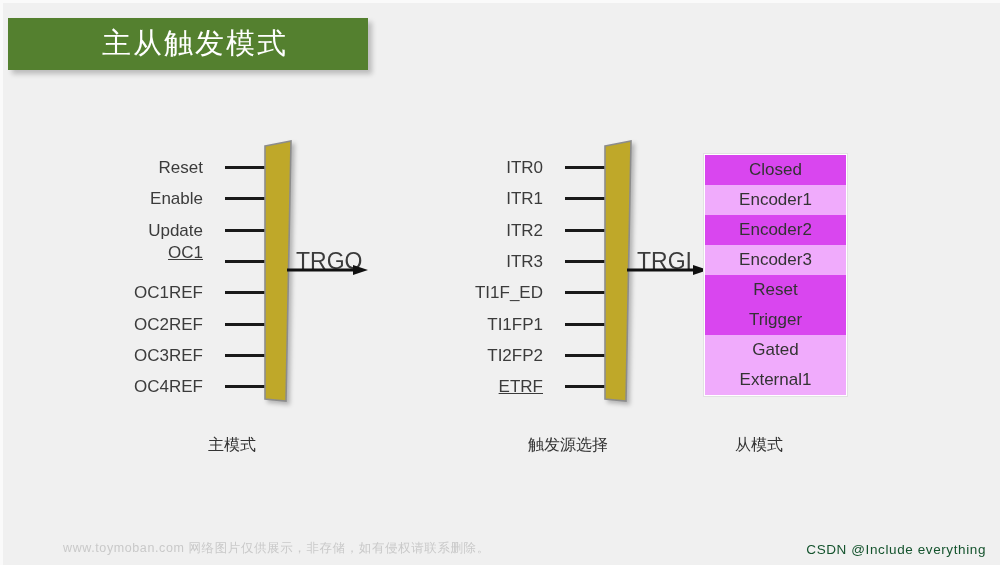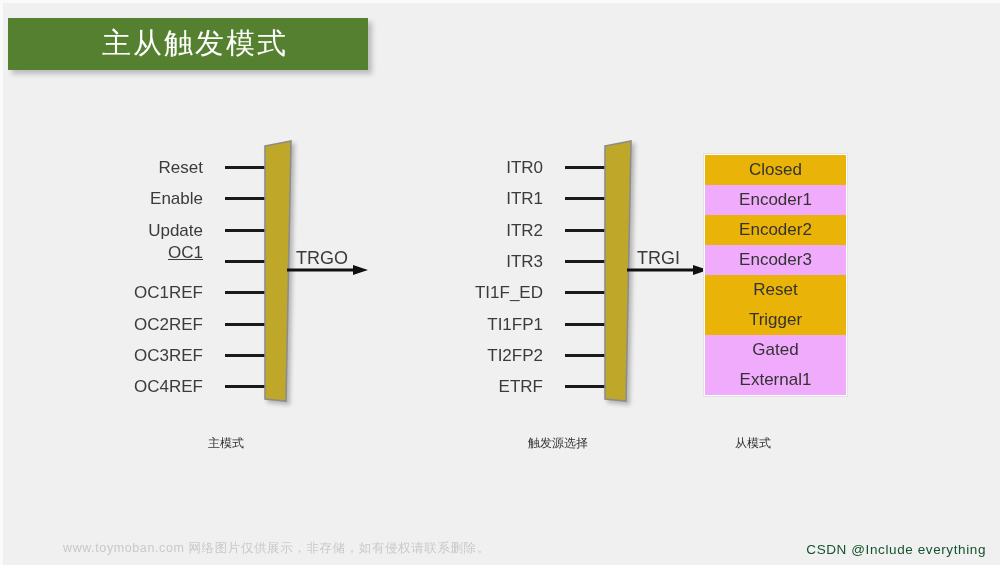--- a/index.html
+++ b/index.html
@@ -48,47 +48,47 @@
   .pin-line {
     position: absolute;
     height: 3px;
     background: #1a1a1a;
   }
   .trapezoid {
     position: absolute;
   }
   .bottom-caption {
     position: absolute;
-    font-size: 12px;
+    font-size: 16px;
     color: #333333;
     white-space: nowrap;
     font-family: "DejaVu Sans", "Liberation Sans", sans-serif;
   }
   .flow-label {
     position: absolute;
-    font-size: 18px;
+    font-size: 23px;
     color: #3b3b3b;
     white-space: nowrap;
   }
   
   #slave-list {
     position: absolute;
     left: 701px; top: 151px;
     width: 143px;
     border: 1px solid #ffffff;
     outline: 1px solid #e2e2e2;
   }
   .slave-row {
     height: 30px;
     line-height: 30px;
     text-align: center;
     font-size: 17px;
     color: #333333;
   }
-  .slave-row.odd  { background: #eab308; }
+  .slave-row.odd  { background: #d946ef; }
   .slave-row.even { background: #f0abfc; }
   
   .footer {
     position: absolute;
     bottom: 8px;
     font-size: 12.5px;
     color: #c9c9c9;
     white-space: nowrap;
     letter-spacing: 0.6px;
   }
@@ -138,21 +138,21 @@
   <span class="bottom-caption" style="left:205px; top:432px;">主模式</span>
 
   <div id="trigger-pins">
       <div class="pin-label" style="position: absolute; left: 340px; top: 156px; width: 200px;">ITR0</div>
       <div class="pin-label" style="position: absolute; left: 340px; top: 187.3px; width: 200px;">ITR1</div>
       <div class="pin-label" style="position: absolute; left: 340px; top: 218.6px; width: 200px;">ITR2</div>
       <div class="pin-label" style="position: absolute; left: 340px; top: 249.9px; width: 200px;">ITR3</div>
       <div class="pin-label" style="position: absolute; left: 340px; top: 281.2px; width: 200px; text-align: right;">TI1F_ED</div>
       <div class="pin-label" style="position: absolute; left: 340px; top: 312.5px; width: 200px;">TI1FP1</div>
       <div class="pin-label" style="position: absolute; left: 340px; top: 343.8px; width: 200px;">TI2FP2</div>
-      <div class="pin-label" style="position: absolute; left: 340px; top: 375.1px; width: 200px;">ETRF</div>
+      <div class="pin-label" style="position: absolute; left: 340px; top: 375.1px; width: 200px; text-decoration: underline;">ETRF</div>
     </div>
   <div id="trigger-lines">
       <div class="pin-line" style="left: 562px; top: 163px; width: 42px;"></div>
       <div class="pin-line" style="left: 562px; top: 194.3px; width: 42px;"></div>
       <div class="pin-line" style="left: 562px; top: 225.6px; width: 42px;"></div>
       <div class="pin-line" style="left: 562px; top: 256.9px; width: 42px;"></div>
       <div class="pin-line" style="left: 562px; top: 288.2px; width: 42px;"></div>
       <div class="pin-line" style="left: 562px; top: 319.5px; width: 42px;"></div>
       <div class="pin-line" style="left: 562px; top: 350.8px; width: 42px;"></div>
       <div class="pin-line" style="left: 562px; top: 382.1px; width: 42px;"></div>

